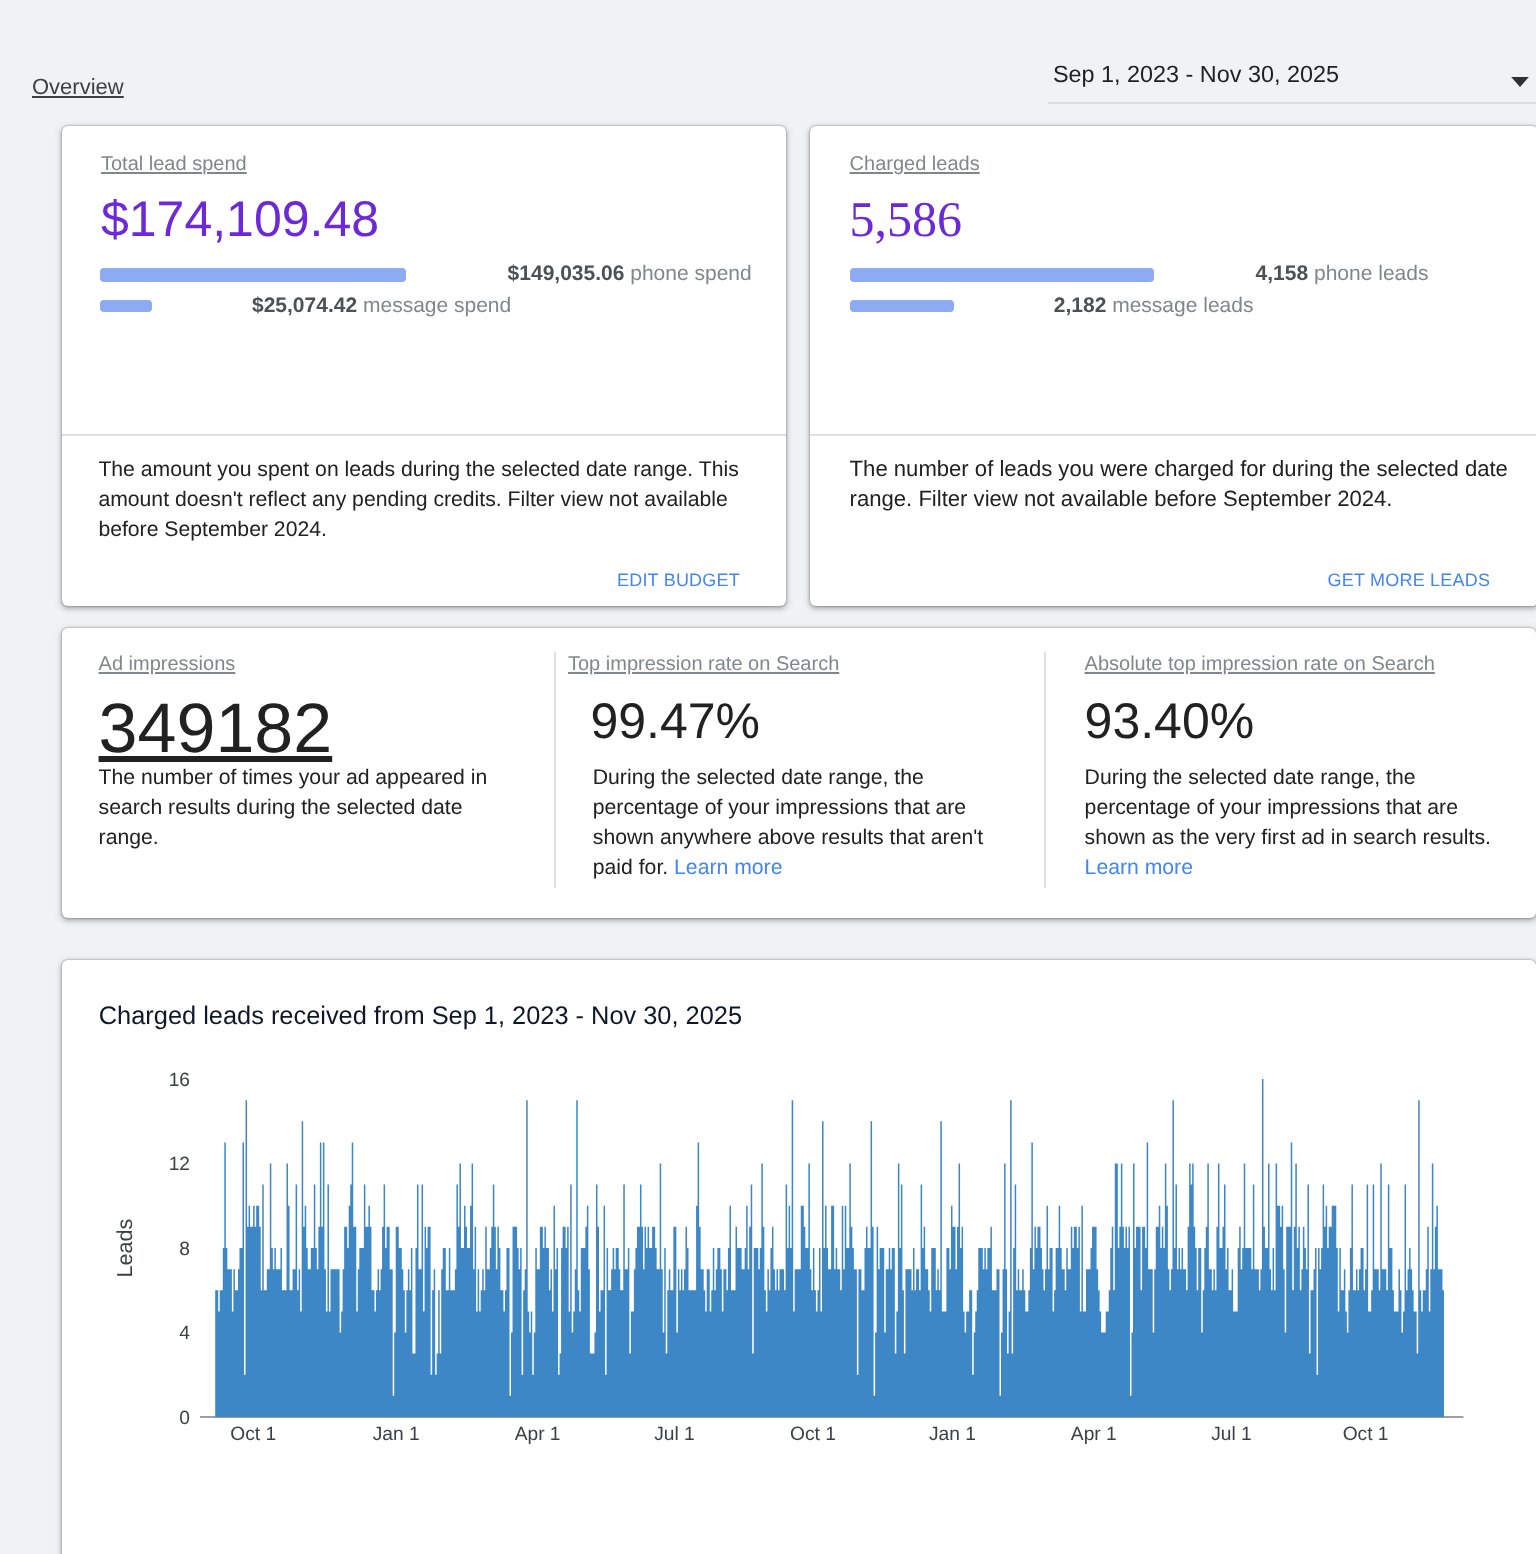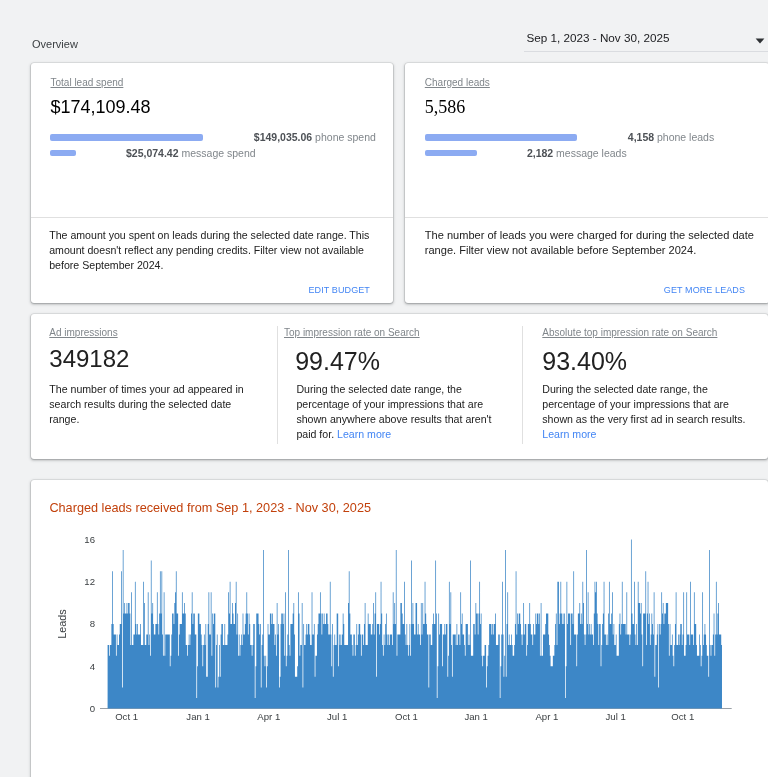--- a/index.html
+++ b/index.html
@@ -2,33 +2,33 @@
 <html><head>
 <meta charset="utf-8">
 <style>
   * { margin:0; padding:0; box-sizing:border-box; }
   html,body { width:768px; height:777px; background:#f1f2f3;
     font-family:"Liberation Sans", sans-serif; position:relative; overflow:hidden; }
   .abs { position:absolute; line-height:1; white-space:nowrap; }
   .card { position:absolute; background:#fff; border-radius:3px;
     box-shadow:0 0 0 0.6px rgba(60,64,67,.14), 0 1px 2px rgba(60,64,67,.32), 0 1px 3px 1px rgba(60,64,67,.14); }
   .lbl { font-size:10px; color:#80868b;text-decoration:underline; }
-  .val { font-size:18px; color:#000000; }
+  .val { font-size:25px; color:#6d28d9; }
   .bar { position:absolute; height:6.6px; background:#8cabf2; border-radius:2px; }
   .bartxt { font-size:10.5px; color:#80868b;padding-left:44px; }
   .bartxt b { color:#4d5156; font-weight:bold; }
   .divh { position:absolute; height:1px; background:#e0e0e0; left:0; right:0; }
   .desc { position:absolute; font-size:10.6px; line-height:15px; color:#212121; white-space:nowrap; }
   .btn { position:absolute; font-size:9px; font-weight:normal; letter-spacing:.1px; color:#4285f4; }
   .lm { color:#4285f4; }
 </style>
 </head>
 <body>
 
-<div class="abs" style="left:32px; top:38.5px; font-size:11px; color:#3c4043;">Overview</div>
+<div class="abs" style="left:16px; top:38.5px; font-size:11px; color:#3c4043;text-decoration:underline;">Overview</div>
 <div class="abs" style="left:526.5px; top:31.9px; font-size:11.7px; color:#202124;">Sep 1, 2023 - Nov 30, 2025</div>
 <svg class="abs" style="left:755px; top:38px;" width="10" height="6" viewBox="0 0 10 6">
     <polygon points="0.6,0.5 9.4,0.5 5,5.5" fill="#2e3134"></polygon>
   </svg>
 <div class="abs" style="left:524px; top:50.8px; width:244px; height:1px; background:#dadce0;"></div>
 
 <div class="card" style="left:31.2px; top:62.5px; width:361.9px; height:240.8px;"></div>
 <div class="abs lbl" style="left:50.5px; top:77.7px;">Total lead spend</div>
 <div class="abs val" style="left:50.5px; top:97.7px;">$174,109.48</div>
 <div class="bar" style="left:49.8px; top:134.3px; width:153px;"></div>
@@ -48,33 +48,33 @@
 <div class="abs bartxt" style="left:482.9px; top:147.5px;"><b>2,182</b> message leads</div>
 <div class="divh" style="left:404.8px; width:364px; top:216.5px;"></div>
 <div class="desc" style="left:424.8px; top:227.7px; font-size:11.05px;">The number of leads you were charged for during the selected date<br>range. Filter view not available before September 2024.</div>
 <div class="btn" style="left:663.8px; top:284.7px;">GET MORE LEADS</div>
 
 <div class="card" style="left:31.2px; top:314.3px; width:737px; height:145.2px;"></div>
 <div class="abs" style="left:276.7px; top:326.3px; width:1px; height:118px; background:#e0e0e0;"></div>
 <div class="abs" style="left:522.4px; top:326.3px; width:1px; height:118px; background:#e0e0e0;"></div>
 
 <div class="abs lbl" style="left:49.3px; top:328.1px;">Ad impressions</div>
-<div class="abs" style="left:49.3px; top:347.3px; font-size:24px; color:#212121;">349182</div>
+<div class="abs" style="left:49.3px; top:347.3px; font-size:35px; color:#212121;text-decoration:underline;">349182</div>
 <div class="desc" style="left:49.3px; top:382.4px;">The number of times your ad appeared in<br>search results during the selected date<br>range.</div>
 
 <div class="abs lbl" style="left:284px; top:328.1px;">Top impression rate on Search</div>
 <div class="abs" style="left:295.2px; top:348.5px; font-size:25px; color:#212121;">99.47%</div>
 <div class="desc" style="left:296.4px; top:382.4px;">During the selected date range, the<br>percentage of your impressions that are<br>shown anywhere above results that aren't<br>paid for. <span class="lm">Learn more</span></div>
 
 <div class="abs lbl" style="left:542.3px; top:328.1px;">Absolute top impression rate on Search</div>
 <div class="abs" style="left:542.3px; top:348.5px; font-size:25px; color:#212121;">93.40%</div>
 <div class="desc" style="left:542.3px; top:382.4px;">During the selected date range, the<br>percentage of your impressions that are<br>shown as the very first ad in search results.<br><span class="lm">Learn more</span></div>
 
 <div class="card" style="left:31.2px; top:480px; width:736.8px; height:300px; border-radius:3px 3px 0 0;"></div>
-<div class="abs" style="left:49.4px; top:501.7px; font-size:12.7px; color:#c2410c;">Charged leads received from Sep 1, 2023 - Nov 30, 2025</div>
+<div class="abs" style="left:49.4px; top:501.7px; font-size:12.7px; color:#0f172a;">Charged leads received from Sep 1, 2023 - Nov 30, 2025</div>
 
 <svg class="abs" style="left:0; top:0;" width="768" height="777" viewBox="0 0 768 777">
   <line x1="100" y1="708.5" x2="731.7" y2="708.5" stroke="#9aa0a6" stroke-width="1"></line>
   <path d="M107.6 708.5V645.1h0.7585V645.1h0.7585V655.7h0.7585V645.1h0.7585V645.1h0.7585V624.0h0.7585V571.2h0.7585V624.0h0.7585V634.6h0.7585V634.6h0.7585V634.6h0.7585V655.7h0.7585V634.6h0.7585V645.1h0.7585V645.1h0.7585V634.6h0.7585V624.0h0.7585V624.0h0.7585V571.2h0.7585V687.4h0.7585V550.1h0.7585V613.4h0.7585V602.9h0.7585V613.4h0.7585V613.4h0.7585V602.9h0.7585V613.4h0.7585V602.9h0.7585V602.9h0.7585V613.4h0.7585V645.1h0.7585V592.3h0.7585V645.1h0.7585V645.1h0.7585V634.6h0.7585V634.6h0.7585V581.8h0.7585V624.0h0.7585V634.6h0.7585V624.0h0.7585V634.6h0.7585V634.6h0.7585V634.6h0.7585V624.0h0.7585V645.1h0.7585V645.1h0.7585V645.1h0.7585V581.8h0.7585V602.9h0.7585V645.1h0.7585V645.1h0.7585V634.6h0.7585V634.6h0.7585V592.3h0.7585V645.1h0.7585V634.6h0.7585V655.7h0.7585V560.6h0.7585V613.4h0.7585V602.9h0.7585V624.0h0.7585V634.6h0.7585V634.6h0.7585V624.0h0.7585V624.0h0.7585V592.3h0.7585V624.0h0.7585V634.6h0.7585V613.4h0.7585V571.2h0.7585V613.4h0.7585V571.2h0.7585V634.6h0.7585V655.7h0.7585V592.3h0.7585V655.7h0.7585V634.6h0.7585V634.6h0.7585V634.6h0.7585V634.6h0.7585V634.6h0.7585V634.6h0.7585V666.2h0.7585V655.7h0.7585V634.6h0.7585V613.4h0.7585V613.4h0.7585V624.0h0.7585V602.9h0.7585V592.3h0.7585V571.2h0.7585V613.4h0.7585V613.4h0.7585V655.7h0.7585V634.6h0.7585V624.0h0.7585V624.0h0.7585V624.0h0.7585V592.3h0.7585V613.4h0.7585V613.4h0.7585V602.9h0.7585V613.4h0.7585V645.1h0.7585V645.1h0.7585V655.7h0.7585V645.1h0.7585V634.6h0.7585V645.1h0.7585V634.6h0.7585V613.4h0.7585V592.3h0.7585V624.0h0.7585V613.4h0.7585V613.4h0.7585V634.6h0.7585V634.6h0.7585V697.9h0.7585V666.2h0.7585V613.4h0.7585V613.4h0.7585V624.0h0.7585V624.0h0.7585V634.6h0.7585V645.1h0.7585V666.2h0.7585V645.1h0.7585V634.6h0.7585V645.1h0.7585V624.0h0.7585V676.8h0.7585V676.8h0.7585V624.0h0.7585V592.3h0.7585V634.6h0.7585V634.6h0.7585V592.3h0.7585V655.7h0.7585V613.4h0.7585V624.0h0.7585V613.4h0.7585V613.4h0.7585V687.4h0.7585V645.1h0.7585V634.6h0.7585V687.4h0.7585V676.8h0.7585V645.1h0.7585V676.8h0.7585V634.6h0.7585V624.0h0.7585V624.0h0.7585V645.1h0.7585V645.1h0.7585V624.0h0.7585V645.1h0.7585V645.1h0.7585V645.1h0.7585V634.6h0.7585V592.3h0.7585V613.4h0.7585V581.8h0.7585V624.0h0.7585V624.0h0.7585V602.9h0.7585V613.4h0.7585V624.0h0.7585V624.0h0.7585V602.9h0.7585V581.8h0.7585V634.6h0.7585V613.4h0.7585V655.7h0.7585V634.6h0.7585V655.7h0.7585V645.1h0.7585V634.6h0.7585V645.1h0.7585V613.4h0.7585V634.6h0.7585V634.6h0.7585V624.0h0.7585V613.4h0.7585V592.3h0.7585V613.4h0.7585V634.6h0.7585V613.4h0.7585V624.0h0.7585V645.1h0.7585V645.1h0.7585V655.7h0.7585V645.1h0.7585V624.0h0.7585V624.0h0.7585V697.9h0.7585V666.2h0.7585V613.4h0.7585V613.4h0.7585V613.4h0.7585V624.0h0.7585V634.6h0.7585V624.0h0.7585V687.4h0.7585V645.1h0.7585V634.6h0.7585V550.1h0.7585V655.7h0.7585V666.2h0.7585V655.7h0.7585V687.4h0.7585V666.2h0.7585V624.0h0.7585V634.6h0.7585V634.6h0.7585V613.4h0.7585V613.4h0.7585V624.0h0.7585V613.4h0.7585V624.0h0.7585V624.0h0.7585V645.1h0.7585V634.6h0.7585V655.7h0.7585V602.9h0.7585V634.6h0.7585V624.0h0.7585V687.4h0.7585V676.8h0.7585V624.0h0.7585V613.4h0.7585V613.4h0.7585V624.0h0.7585V613.4h0.7585V655.7h0.7585V592.3h0.7585V666.2h0.7585V655.7h0.7585V634.6h0.7585V550.1h0.7585V645.1h0.7585V655.7h0.7585V624.0h0.7585V624.0h0.7585V624.0h0.7585V613.4h0.7585V602.9h0.7585V634.6h0.7585V676.8h0.7585V676.8h0.7585V676.8h0.7585V666.2h0.7585V592.3h0.7585V613.4h0.7585V655.7h0.7585V645.1h0.7585V645.1h0.7585V602.9h0.7585V687.4h0.7585V624.0h0.7585V645.1h0.7585V645.1h0.7585V634.6h0.7585V624.0h0.7585V634.6h0.7585V624.0h0.7585V624.0h0.7585V634.6h0.7585V645.1h0.7585V645.1h0.7585V592.3h0.7585V634.6h0.7585V634.6h0.7585V624.0h0.7585V676.8h0.7585V655.7h0.7585V655.7h0.7585V634.6h0.7585V624.0h0.7585V613.4h0.7585V613.4h0.7585V592.3h0.7585V613.4h0.7585V634.6h0.7585V613.4h0.7585V624.0h0.7585V613.4h0.7585V624.0h0.7585V624.0h0.7585V613.4h0.7585V613.4h0.7585V624.0h0.7585V634.6h0.7585V634.6h0.7585V581.8h0.7585V634.6h0.7585V666.2h0.7585V624.0h0.7585V676.8h0.7585V645.1h0.7585V634.6h0.7585V645.1h0.7585V645.1h0.7585V613.4h0.7585V613.4h0.7585V666.2h0.7585V634.6h0.7585V645.1h0.7585V634.6h0.7585V645.1h0.7585V634.6h0.7585V613.4h0.7585V624.0h0.7585V645.1h0.7585V645.1h0.7585V645.1h0.7585V645.1h0.7585V645.1h0.7585V602.9h0.7585V571.2h0.7585V613.4h0.7585V634.6h0.7585V634.6h0.7585V645.1h0.7585V655.7h0.7585V634.6h0.7585V634.6h0.7585V655.7h0.7585V645.1h0.7585V624.0h0.7585V645.1h0.7585V634.6h0.7585V624.0h0.7585V624.0h0.7585V634.6h0.7585V655.7h0.7585V634.6h0.7585V634.6h0.7585V645.1h0.7585V624.0h0.7585V602.9h0.7585V645.1h0.7585V645.1h0.7585V645.1h0.7585V613.4h0.7585V624.0h0.7585V624.0h0.7585V624.0h0.7585V634.6h0.7585V634.6h0.7585V624.0h0.7585V602.9h0.7585V634.6h0.7585V613.4h0.7585V592.3h0.7585V676.8h0.7585V624.0h0.7585V624.0h0.7585V624.0h0.7585V634.6h0.7585V624.0h0.7585V581.8h0.7585V613.4h0.7585V645.1h0.7585V655.7h0.7585V634.6h0.7585V645.1h0.7585V624.0h0.7585V613.4h0.7585V634.6h0.7585V645.1h0.7585V634.6h0.7585V645.1h0.7585V634.6h0.7585V634.6h0.7585V634.6h0.7585V645.1h0.7585V592.3h0.7585V624.0h0.7585V602.9h0.7585V624.0h0.7585V550.1h0.7585V655.7h0.7585V634.6h0.7585V634.6h0.7585V634.6h0.7585V634.6h0.7585V602.9h0.7585V602.9h0.7585V613.4h0.7585V624.0h0.7585V624.0h0.7585V581.8h0.7585V634.6h0.7585V645.1h0.7585V624.0h0.7585V645.1h0.7585V655.7h0.7585V645.1h0.7585V624.0h0.7585V655.7h0.7585V560.6h0.7585V624.0h0.7585V602.9h0.7585V624.0h0.7585V634.6h0.7585V634.6h0.7585V602.9h0.7585V602.9h0.7585V634.6h0.7585V624.0h0.7585V634.6h0.7585V634.6h0.7585V645.1h0.7585V602.9h0.7585V634.6h0.7585V602.9h0.7585V624.0h0.7585V624.0h0.7585V581.8h0.7585V613.4h0.7585V624.0h0.7585V634.6h0.7585V634.6h0.7585V687.4h0.7585V634.6h0.7585V634.6h0.7585V645.1h0.7585V645.1h0.7585V624.0h0.7585V613.4h0.7585V624.0h0.7585V624.0h0.7585V560.6h0.7585V613.4h0.7585V697.9h0.7585V666.2h0.7585V613.4h0.7585V634.6h0.7585V624.0h0.7585V624.0h0.7585V624.0h0.7585V666.2h0.7585V634.6h0.7585V634.6h0.7585V624.0h0.7585V634.6h0.7585V624.0h0.7585V624.0h0.7585V676.8h0.7585V655.7h0.7585V581.8h0.7585V624.0h0.7585V592.3h0.7585V645.1h0.7585V676.8h0.7585V634.6h0.7585V634.6h0.7585V634.6h0.7585V634.6h0.7585V645.1h0.7585V624.0h0.7585V645.1h0.7585V634.6h0.7585V634.6h0.7585V645.1h0.7585V592.3h0.7585V624.0h0.7585V613.4h0.7585V634.6h0.7585V634.6h0.7585V645.1h0.7585V655.7h0.7585V624.0h0.7585V624.0h0.7585V624.0h0.7585V645.1h0.7585V634.6h0.7585V645.1h0.7585V560.6h0.7585V655.7h0.7585V655.7h0.7585V655.7h0.7585V624.0h0.7585V624.0h0.7585V634.6h0.7585V602.9h0.7585V613.4h0.7585V613.4h0.7585V634.6h0.7585V613.4h0.7585V581.8h0.7585V624.0h0.7585V613.4h0.7585V655.7h0.7585V666.2h0.7585V655.7h0.7585V655.7h0.7585V645.1h0.7585V645.1h0.7585V687.4h0.7585V666.2h0.7585V655.7h0.7585V645.1h0.7585V624.0h0.7585V624.0h0.7585V624.0h0.7585V634.6h0.7585V624.0h0.7585V634.6h0.7585V624.0h0.7585V624.0h0.7585V613.4h0.7585V645.1h0.7585V645.1h0.7585V645.1h0.7585V634.6h0.7585V634.6h0.7585V697.9h0.7585V666.2h0.7585V634.6h0.7585V581.8h0.7585V634.6h0.7585V676.8h0.7585V655.7h0.7585V550.1h0.7585V676.8h0.7585V624.0h0.7585V592.3h0.7585V645.1h0.7585V634.6h0.7585V645.1h0.7585V645.1h0.7585V634.6h0.7585V645.1h0.7585V655.7h0.7585V655.7h0.7585V645.1h0.7585V624.0h0.7585V571.2h0.7585V634.6h0.7585V613.4h0.7585V624.0h0.7585V613.4h0.7585V613.4h0.7585V624.0h0.7585V634.6h0.7585V645.1h0.7585V634.6h0.7585V602.9h0.7585V634.6h0.7585V624.0h0.7585V624.0h0.7585V655.7h0.7585V645.1h0.7585V624.0h0.7585V624.0h0.7585V602.9h0.7585V624.0h0.7585V634.6h0.7585V634.6h0.7585V645.1h0.7585V624.0h0.7585V634.6h0.7585V634.6h0.7585V613.4h0.7585V624.0h0.7585V613.4h0.7585V613.4h0.7585V624.0h0.7585V613.4h0.7585V655.7h0.7585V602.9h0.7585V655.7h0.7585V655.7h0.7585V634.6h0.7585V634.6h0.7585V634.6h0.7585V624.0h0.7585V613.4h0.7585V613.4h0.7585V613.4h0.7585V634.6h0.7585V645.1h0.7585V655.7h0.7585V666.2h0.7585V666.2h0.7585V666.2h0.7585V655.7h0.7585V655.7h0.7585V645.1h0.7585V624.0h0.7585V613.4h0.7585V645.1h0.7585V581.8h0.7585V581.8h0.7585V624.0h0.7585V613.4h0.7585V581.8h0.7585V613.4h0.7585V624.0h0.7585V613.4h0.7585V624.0h0.7585V613.4h0.7585V697.9h0.7585V666.2h0.7585V581.8h0.7585V624.0h0.7585V613.4h0.7585V613.4h0.7585V613.4h0.7585V645.1h0.7585V613.4h0.7585V613.4h0.7585V624.0h0.7585V571.2h0.7585V634.6h0.7585V634.6h0.7585V634.6h0.7585V666.2h0.7585V634.6h0.7585V613.4h0.7585V613.4h0.7585V602.9h0.7585V624.0h0.7585V613.4h0.7585V624.0h0.7585V581.8h0.7585V602.9h0.7585V634.6h0.7585V645.1h0.7585V634.6h0.7585V550.1h0.7585V624.0h0.7585V592.3h0.7585V634.6h0.7585V624.0h0.7585V634.6h0.7585V624.0h0.7585V634.6h0.7585V634.6h0.7585V645.1h0.7585V613.4h0.7585V581.8h0.7585V592.3h0.7585V581.8h0.7585V613.4h0.7585V624.0h0.7585V645.1h0.7585V624.0h0.7585V624.0h0.7585V666.2h0.7585V645.1h0.7585V624.0h0.7585V613.4h0.7585V581.8h0.7585V634.6h0.7585V634.6h0.7585V645.1h0.7585V634.6h0.7585V645.1h0.7585V613.4h0.7585V581.8h0.7585V624.0h0.7585V624.0h0.7585V613.4h0.7585V592.3h0.7585V634.6h0.7585V624.0h0.7585V645.1h0.7585V645.1h0.7585V634.6h0.7585V655.7h0.7585V655.7h0.7585V655.7h0.7585V624.0h0.7585V613.4h0.7585V634.6h0.7585V624.0h0.7585V581.8h0.7585V624.0h0.7585V624.0h0.7585V624.0h0.7585V624.0h0.7585V634.6h0.7585V592.3h0.7585V634.6h0.7585V634.6h0.7585V634.6h0.7585V645.1h0.7585V634.6h0.7585V539.5h0.7585V613.4h0.7585V624.0h0.7585V624.0h0.7585V581.8h0.7585V634.6h0.7585V645.1h0.7585V624.0h0.7585V645.1h0.7585V581.8h0.7585V602.9h0.7585V602.9h0.7585V613.4h0.7585V602.9h0.7585V634.6h0.7585V666.2h0.7585V613.4h0.7585V613.4h0.7585V613.4h0.7585V571.2h0.7585V645.1h0.7585V613.4h0.7585V581.8h0.7585V624.0h0.7585V613.4h0.7585V645.1h0.7585V634.6h0.7585V613.4h0.7585V624.0h0.7585V634.6h0.7585V592.3h0.7585V676.8h0.7585V645.1h0.7585V645.1h0.7585V634.6h0.7585V624.0h0.7585V687.4h0.7585V624.0h0.7585V634.6h0.7585V624.0h0.7585V592.3h0.7585V613.4h0.7585V602.9h0.7585V624.0h0.7585V613.4h0.7585V613.4h0.7585V602.9h0.7585V602.9h0.7585V602.9h0.7585V624.0h0.7585V655.7h0.7585V624.0h0.7585V645.1h0.7585V645.1h0.7585V634.6h0.7585V655.7h0.7585V666.2h0.7585V645.1h0.7585V624.0h0.7585V592.3h0.7585V645.1h0.7585V645.1h0.7585V634.6h0.7585V645.1h0.7585V634.6h0.7585V624.0h0.7585V624.0h0.7585V645.1h0.7585V634.6h0.7585V592.3h0.7585V655.7h0.7585V655.7h0.7585V645.1h0.7585V592.3h0.7585V634.6h0.7585V634.6h0.7585V634.6h0.7585V645.1h0.7585V581.8h0.7585V634.6h0.7585V634.6h0.7585V634.6h0.7585V645.1h0.7585V592.3h0.7585V624.0h0.7585V624.0h0.7585V645.1h0.7585V655.7h0.7585V655.7h0.7585V655.7h0.7585V634.6h0.7585V645.1h0.7585V666.2h0.7585V655.7h0.7585V592.3h0.7585V645.1h0.7585V634.6h0.7585V624.0h0.7585V634.6h0.7585V645.1h0.7585V655.7h0.7585V655.7h0.7585V676.8h0.7585V550.1h0.7585V645.1h0.7585V655.7h0.7585V645.1h0.7585V645.1h0.7585V634.6h0.7585V613.4h0.7585V655.7h0.7585V634.6h0.7585V581.8h0.7585V634.6h0.7585V613.4h0.7585V602.9h0.7585V634.6h0.7585V634.6h0.7585V634.6h0.7585V645.1h0.7585V708.5Z" fill="#3d87c7"></path>
   <g font-family="Liberation Sans, sans-serif" font-size="9.6" fill="#3c4043">
     <text x="95" y="542.9" text-anchor="end">16</text>
     <text x="95" y="585.2" text-anchor="end">12</text>
     <text x="95" y="627.4" text-anchor="end">8</text>
     <text x="95" y="669.6" text-anchor="end">4</text>
     <text x="95" y="711.9" text-anchor="end">0</text>

